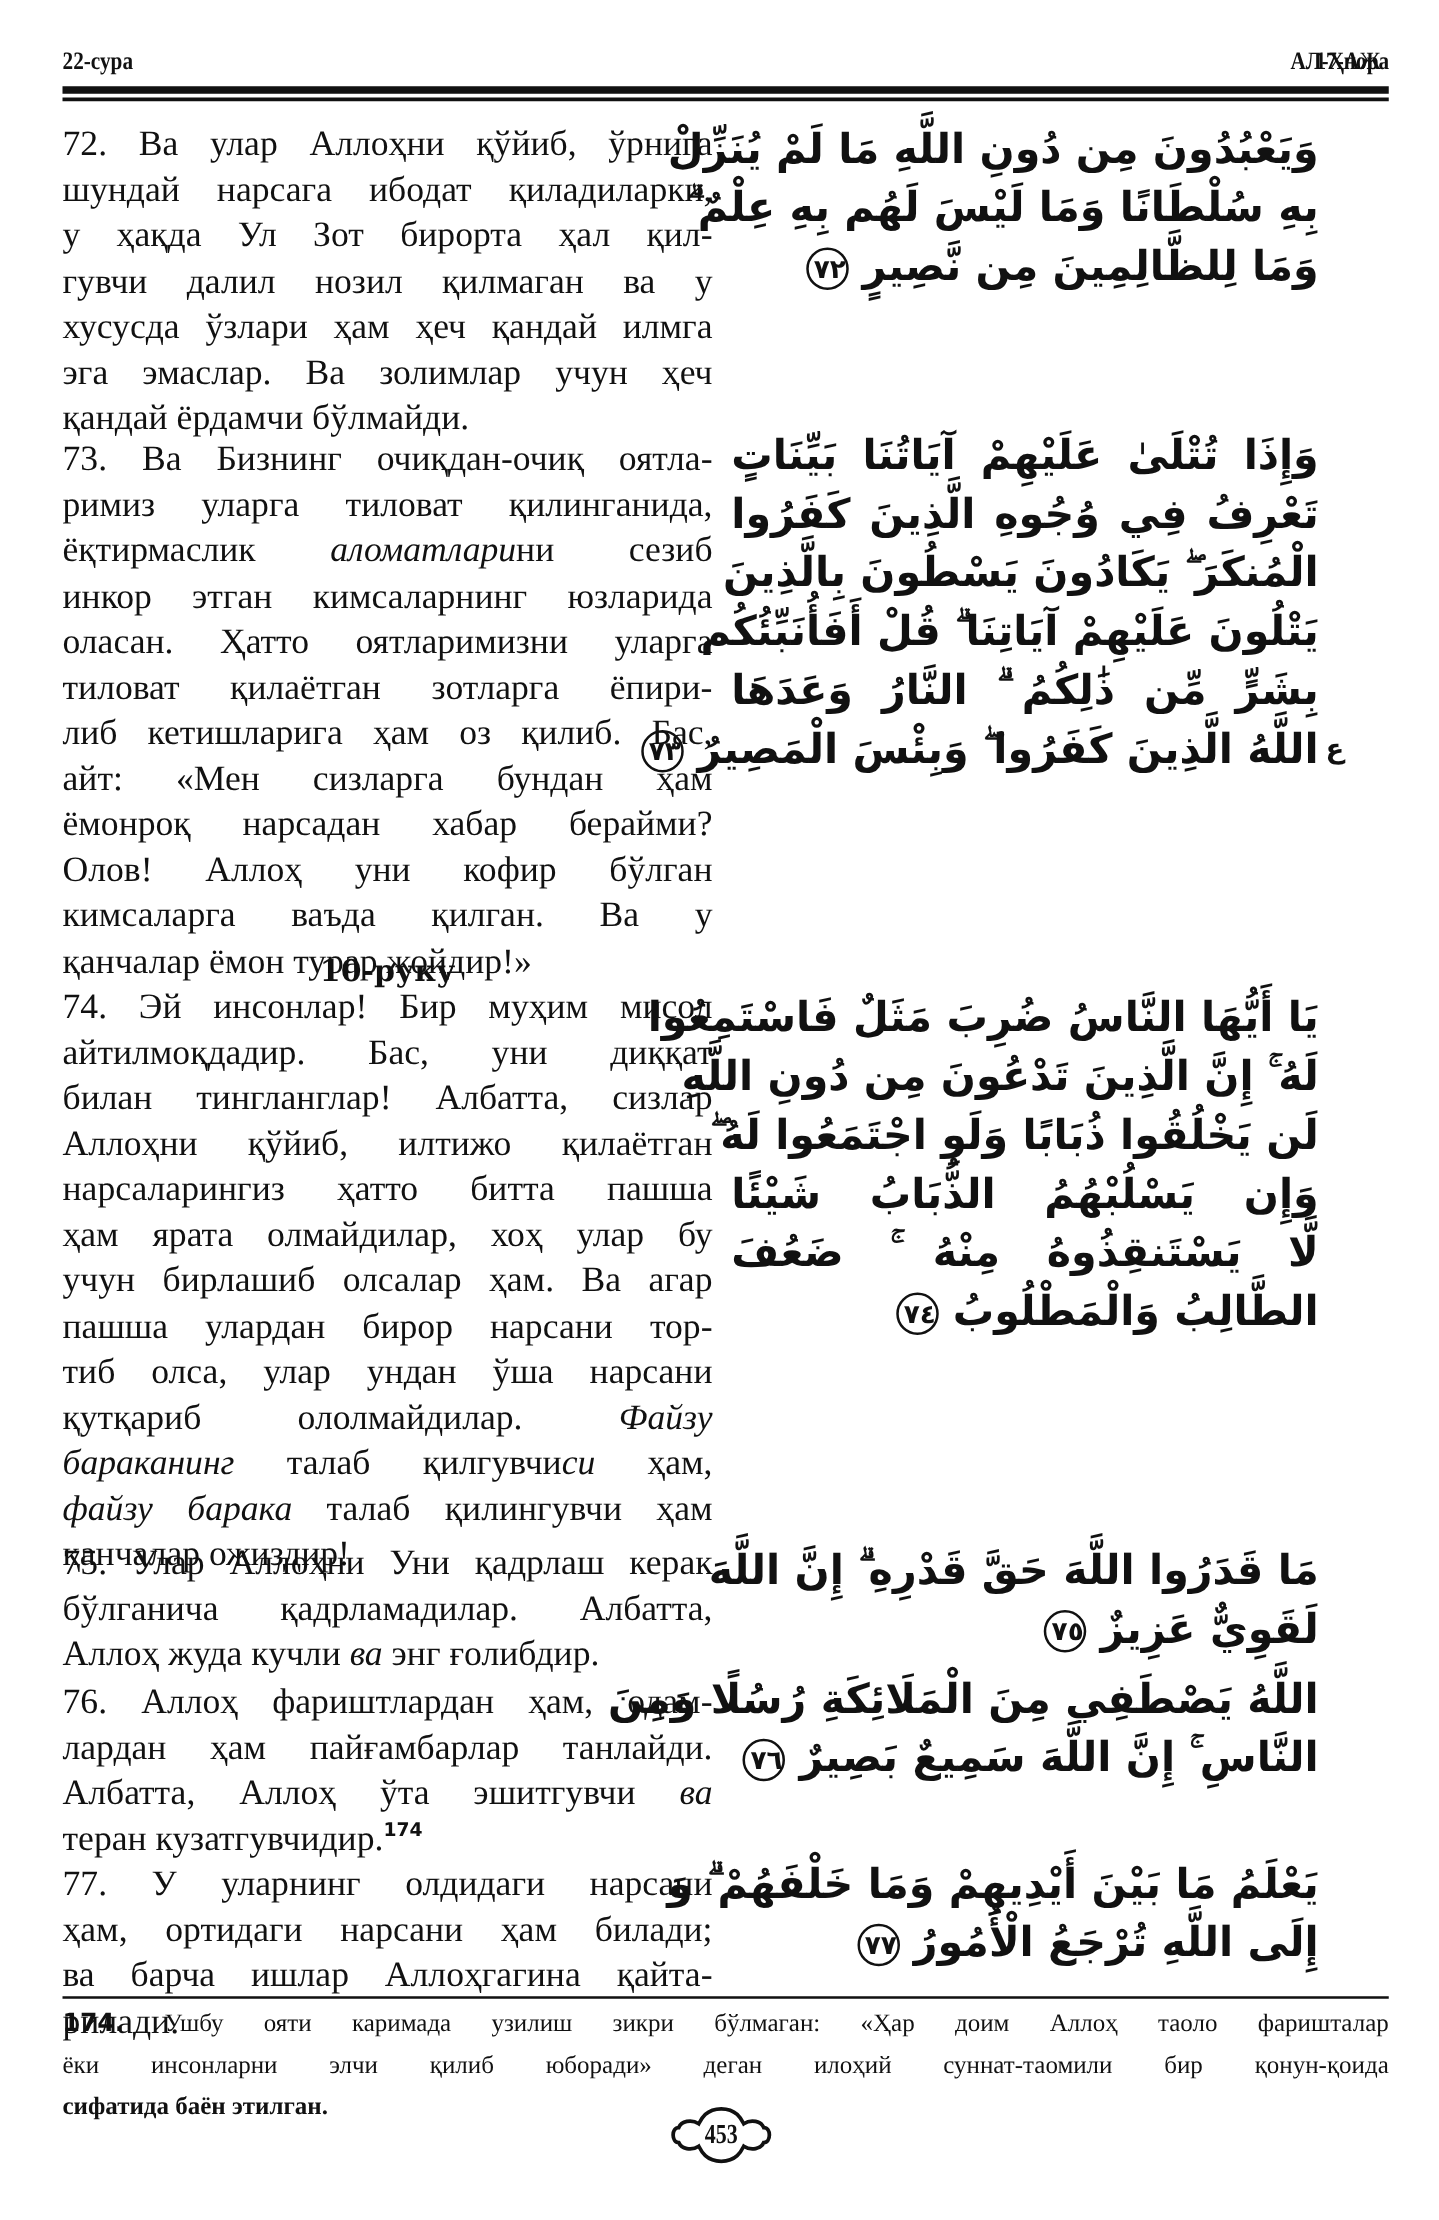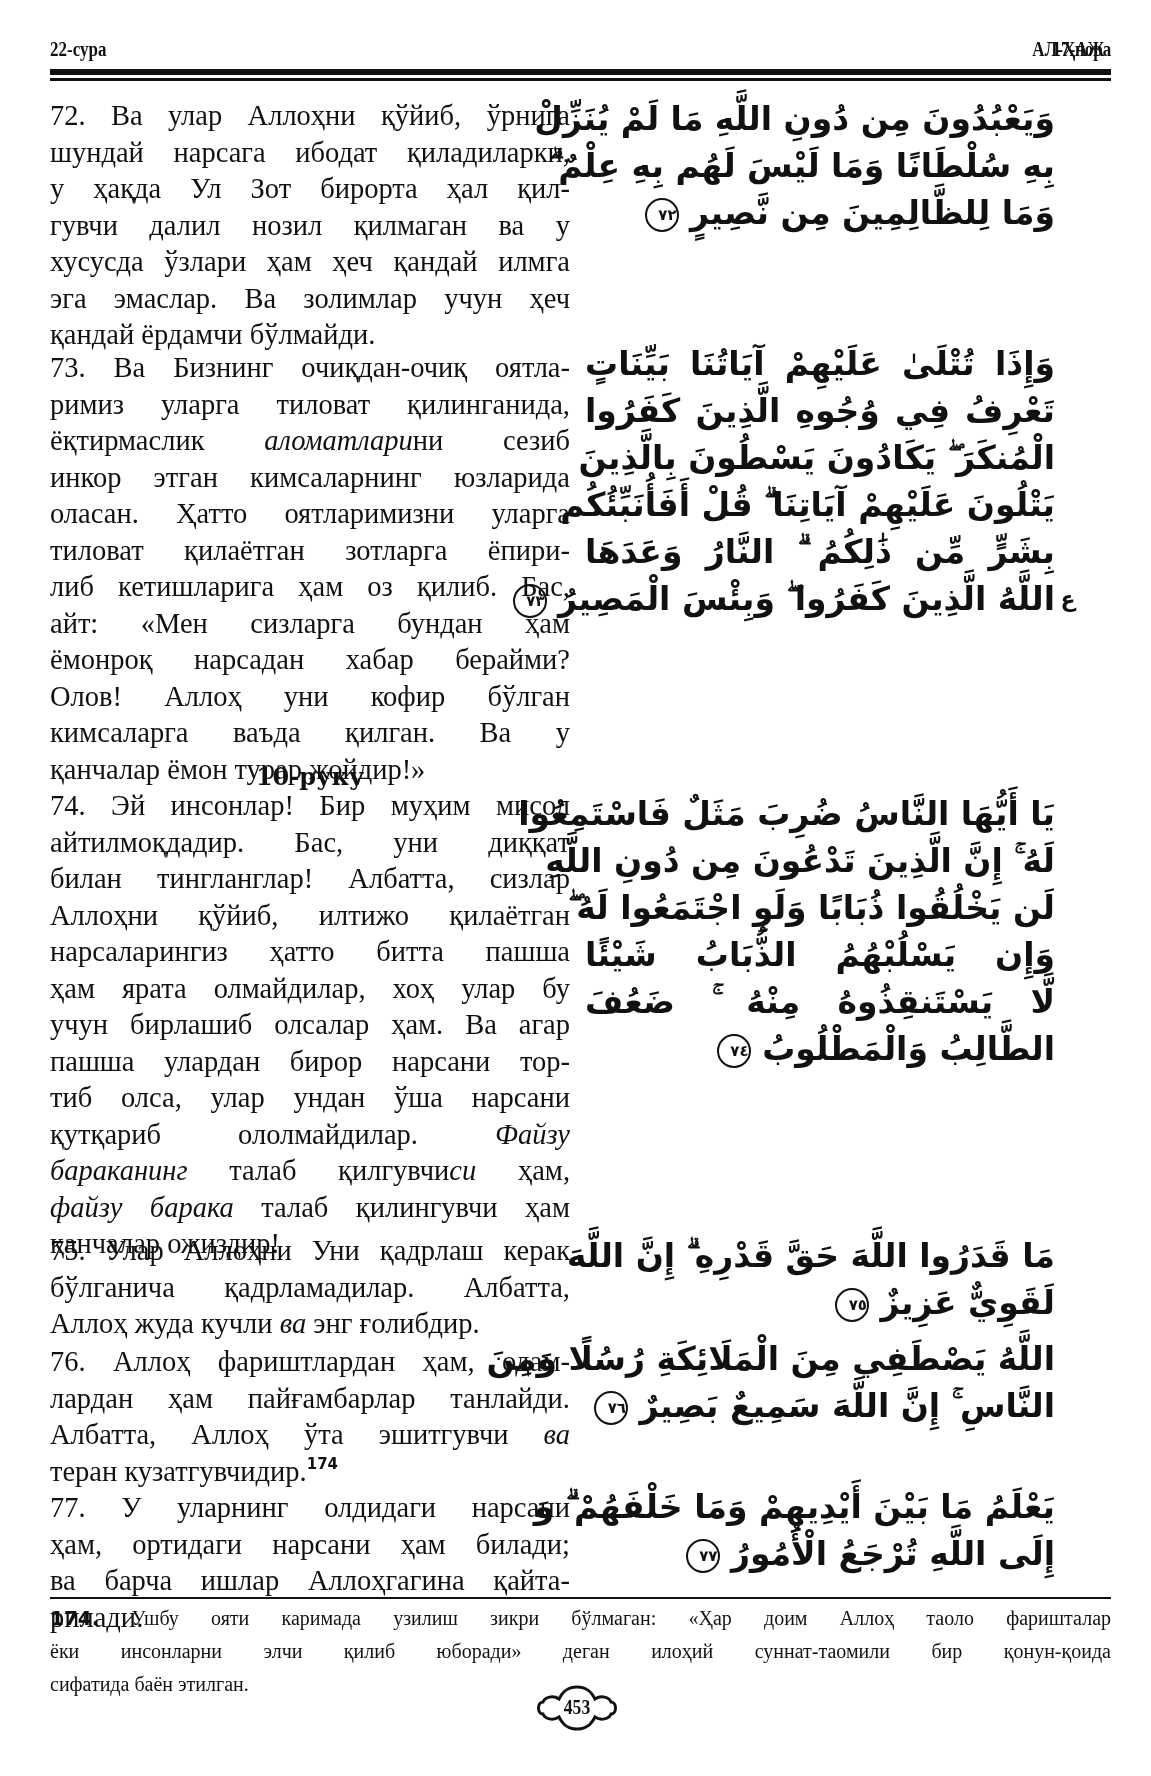--- a/index.html
+++ b/index.html
@@ -10,29 +10,29 @@
   .header .c span { display:inline-block; transform:scaleX(0.85); }
   .header .r { position:absolute; right:0; top:0; transform:scaleX(0.85); transform-origin:right; }
   .rule-thick { position:absolute; left:50px; right:40px; top:69px; height:6px; background:#111; }
   .rule-thin { position:absolute; left:50px; right:40px; top:78px; height:3px; background:#111; }
   .col-left { position:absolute; left:50px; width:520px; font-size:28.5px; line-height:36.5px; text-align:justify; }
   .col-left .ln { display:block; text-align:justify; text-align-last:justify; white-space:nowrap; overflow:visible; }
   .col-left .ln.last { text-align-last:left; }
   .col-right { position:absolute; left:585px; width:470px; direction:rtl; font-family:"DejaVu Sans", sans-serif; font-weight:bold; font-size:33px; line-height:47px; }
   .col-right .ar { display:block; text-align:justify; text-align-last:justify; white-space:nowrap; }
   .col-right .ar.short { text-align-last:right; }
-  .ayah { display:inline-block; width:30px; height:30px; border:2.5px solid #111; border-radius:50%; font-size:15px; line-height:30px; text-align:center; vertical-align:middle; direction:rtl; }
+  .ayah { display:inline-block; width:30px; height:30px; border:2.5px solid #111; border-radius:50%; font-size:21px; line-height:30px; text-align:center; vertical-align:middle; direction:rtl; }
   em { font-style:italic; }
   .ruku-heading { position:absolute; left:50px; width:520px; text-align:center; font-family:"DejaVu Serif", serif; font-weight:bold; font-size:24px; }
   sup.fn { font-family:"DejaVu Sans", sans-serif; font-weight:bold; font-size:15px; vertical-align:top; line-height:20px; }
   .margin-mark { position:absolute; left:1058px; top:590px; width:20px; font-family:"DejaVu Sans", sans-serif; font-weight:bold; font-size:22px; line-height:20px; text-align:center; }
   .fn-rule { position:absolute; left:50px; right:40px; top:1597px; height:2px; background:#111; }
   .footnote { position:absolute; left:50px; right:40px; top:1602px; font-size:20px; line-height:33px; }
   .footnote .ln { display:block; text-align:justify; text-align-last:justify; white-space:nowrap; }
-  .footnote .ln.last { text-align-last:left; }
+  .footnote .ln.last { text-align-last:left;font-weight:bold; }
   .footnote .fnnum { font-family:"DejaVu Sans", sans-serif; font-weight:bold; }
   .pagenum { position:absolute; left:535px; top:1685px; width:84px; height:46px; }
   .pagenum svg { position:absolute; left:0; top:0; }
   .pagenum span { position:absolute; left:0; right:0; top:9px; text-align:center; font-family:"Liberation Serif", serif; font-weight:bold; font-size:22px; transform:scaleX(0.8); }
 </style>
 </head>
 <body>
 
 <div class="header">
   <span class="l">22-сура</span>

